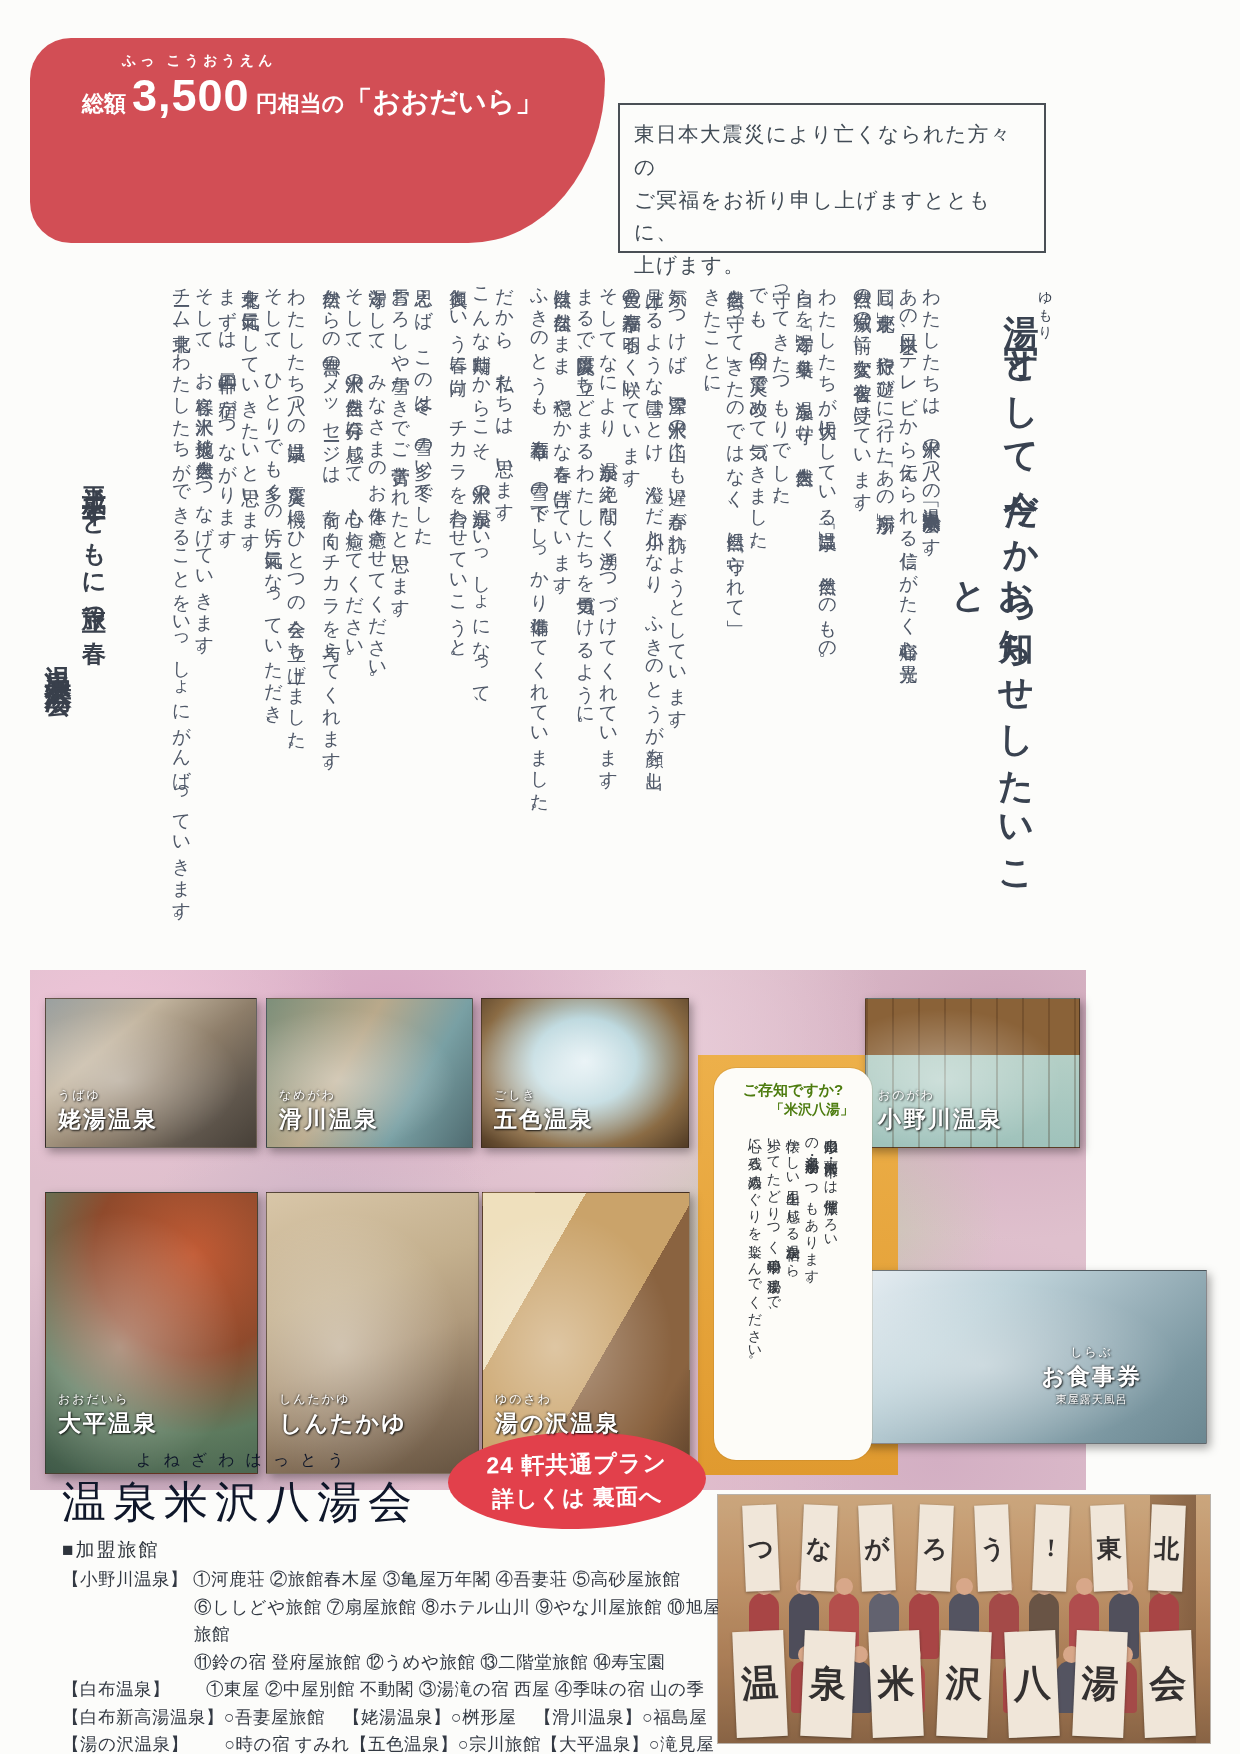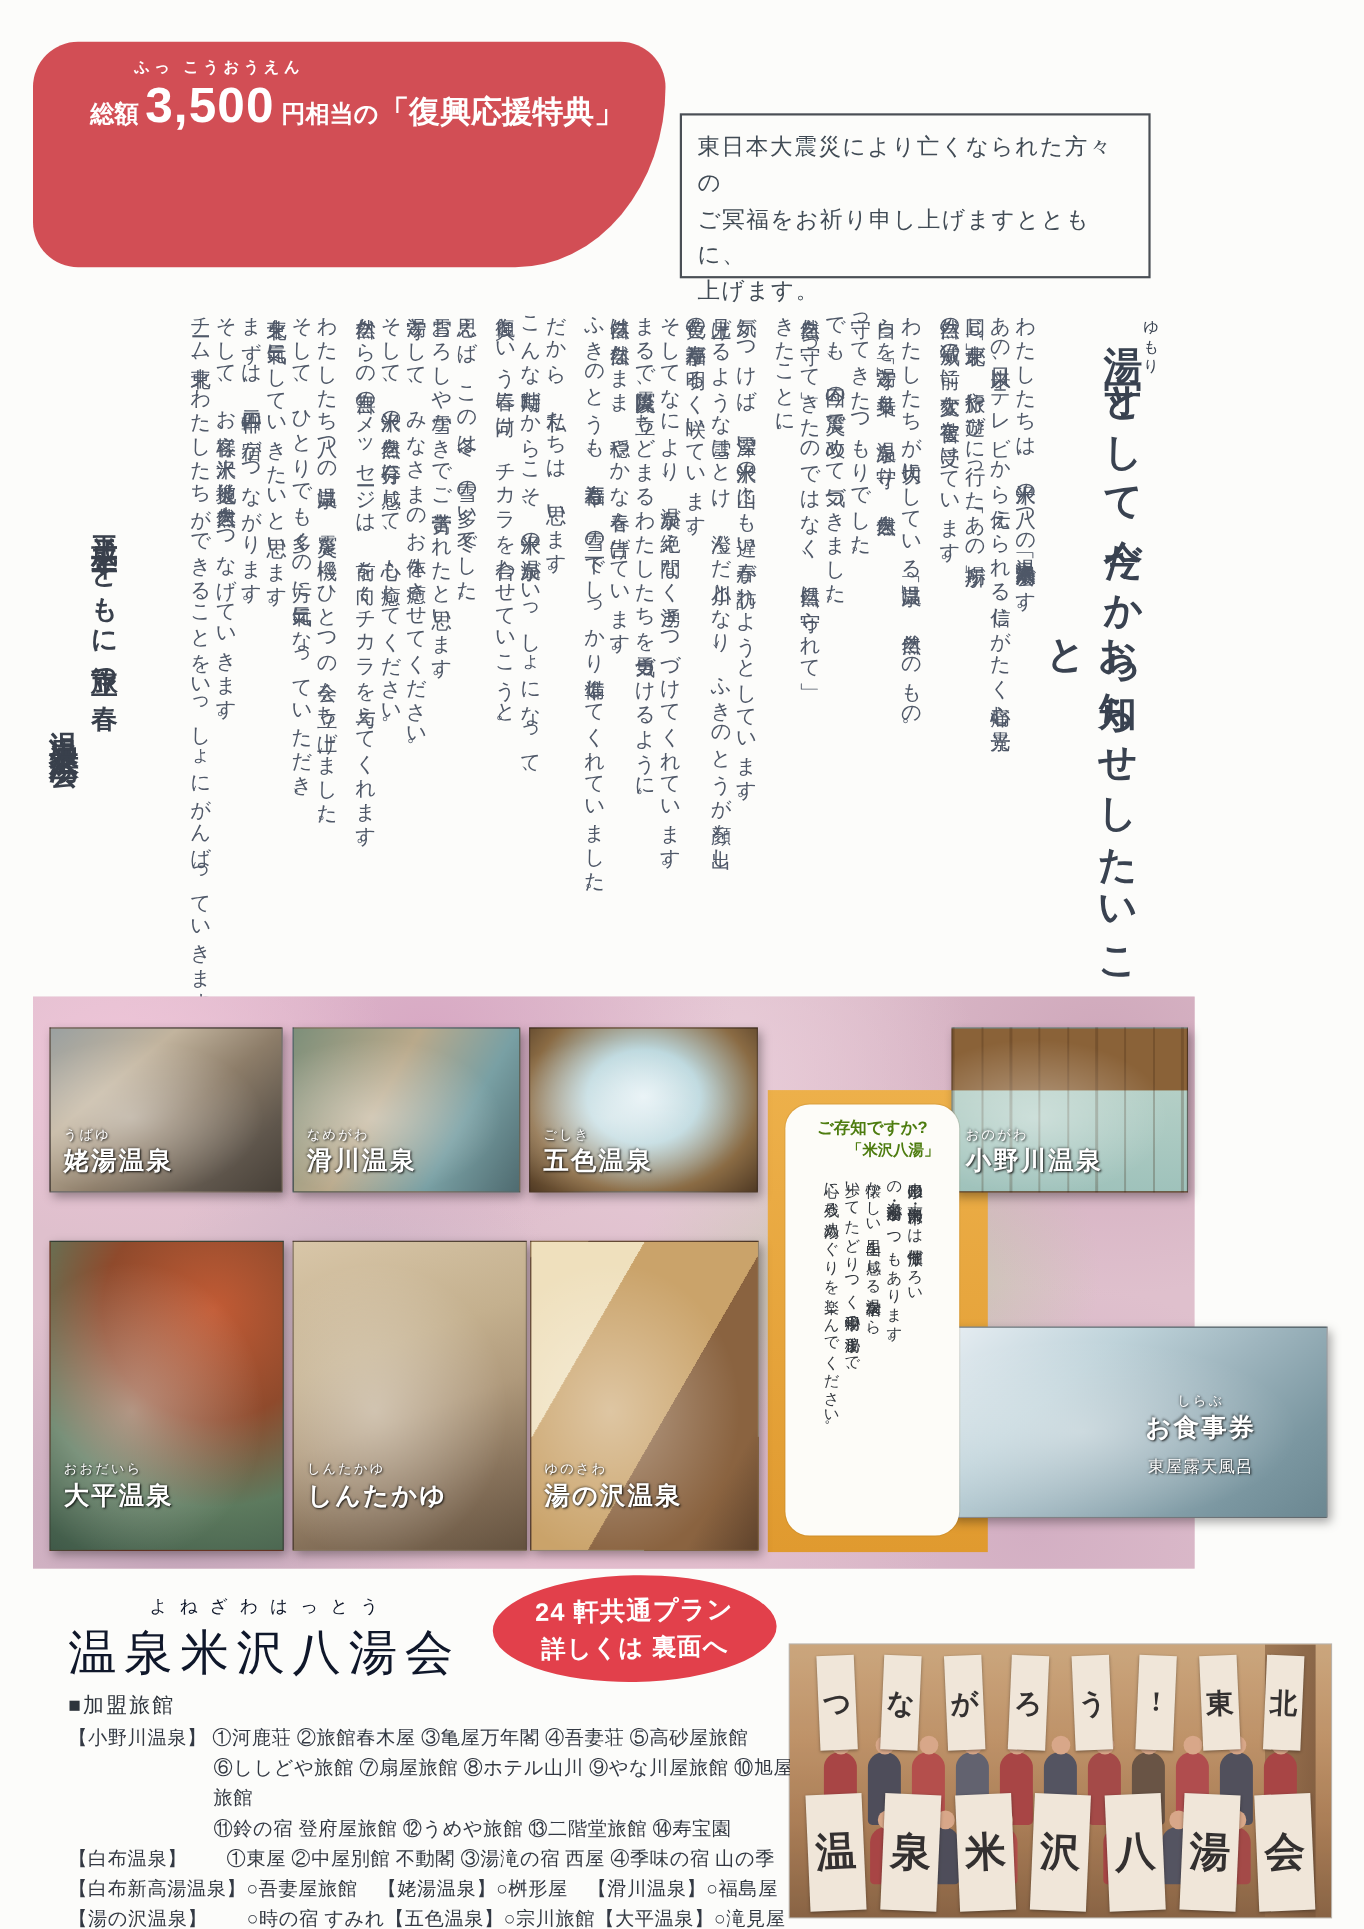--- a/index.html
+++ b/index.html
@@ -47,21 +47,21 @@
   .vpara{margin:0 0 0 12px;padding:0;}
   .vline{display:block;}
   .signature{
     position:absolute;left:40px;top:468px;height:470px;writing-mode:vertical-rl;
     color:#39404c;font-weight:bold;
   }
   .sig1{font-size:24px;letter-spacing:3px;line-height:36px;}
   .sig2{font-size:27px;letter-spacing:4px;line-height:36px;padding-top:176px;}
   
   .strip{
-    position:absolute;left:30px;top:906px;width:1056px;height:520px;
+    position:absolute;left:30px;top:970px;width:1056px;height:520px;
     background-color:#dfc0cd;
     background-image:
       radial-gradient(ellipse 240px 170px at 8% 10%, #eec4d8, transparent),
       radial-gradient(ellipse 280px 190px at 34% 6%, #d8a9c4, transparent),
       radial-gradient(ellipse 250px 200px at 58% 14%, #e9cdd9, transparent),
       radial-gradient(ellipse 320px 230px at 92% 8%, #cfa8bb, transparent),
       radial-gradient(ellipse 270px 210px at 12% 92%, #c2a3b8, transparent),
       radial-gradient(ellipse 320px 230px at 48% 96%, #e3bccd, transparent),
       radial-gradient(ellipse 300px 230px at 86% 94%, #d3afc3, transparent),
       radial-gradient(ellipse 210px 170px at 72% 48%, #bfc9a8, transparent),
@@ -91,21 +91,21 @@
   .p23{left:833px;top:300px;width:342px;height:172px;
     background:linear-gradient(140deg,#e6edf2 0%,#bfd3da 30%,#9db4bd 55%,#7b97a1 80%,#6b8791 100%);}
   .photo::after{content:"";position:absolute;inset:0;
     background:radial-gradient(ellipse at 35% 55%,rgba(255,255,255,.38),transparent 62%);}
   .plabel{position:absolute;left:12px;bottom:12px;z-index:2;color:#fff;
     text-shadow:1px 1px 2px rgba(0,0,0,.85),-1px -1px 2px rgba(0,0,0,.35);}
   .p20 .plabel,.p21 .plabel,.p22 .plabel{bottom:34px;}
   .p23 .plabel{left:auto;right:64px;bottom:36px;text-align:center;}
   .pfuri{font-size:12px;letter-spacing:2px;}
   .pname{font-size:23px;font-weight:bold;letter-spacing:2px;}
-  .pcap{font-size:15px;letter-spacing:1px;margin-top:11px;}
+  .pcap{font-size:11px;letter-spacing:1px;margin-top:0;}
   .infobox{
     position:absolute;left:684px;top:98px;width:158px;height:392px;
     background:#fdfcf8;border-radius:22px;padding:12px 4px;box-sizing:border-box;
     box-shadow:0 0 0 1px rgba(120,80,20,.12);
   }
   .ib-title{font-family:"Liberation Sans","DejaVu Sans",sans-serif;
     color:#4d7c0f;font-weight:bold;font-size:15px;text-align:center;line-height:1.3;}
   .ib-title2{font-size:14px;text-align:right;padding-right:14px;}
   .ib-body{writing-mode:vertical-rl;height:300px;margin:10px auto 0;
     font-size:14px;line-height:19px;letter-spacing:1px;color:#33383f;}
@@ -157,21 +157,21 @@
 <body>
 
 <div class="page">
 
   <div class="promo">
     <div class="furi">ふっ こうおうえん</div>
     <div class="pline l2">
       <span class="pfx">総額</span>
       <span class="num">3,500</span>
       <span class="sfx">円相当の</span>
-      <span class="hl">「復興応援特典」</span>
+      <span class="hl">「おおだいら」</span>
     </div>
   </div>
 
   <div class="condolence">
     <span>東日本大震災により亡くなられた方々の</span>
     <span>ご冥福をお祈り申し上げますとともに、</span>
     <span>上げます。</span>
   </div>
 
   <div class="vtitle vtitle1"><ruby>湯<rt>ゆ</rt></ruby><ruby>守<rt>もり</rt></ruby>として今だから</div>

